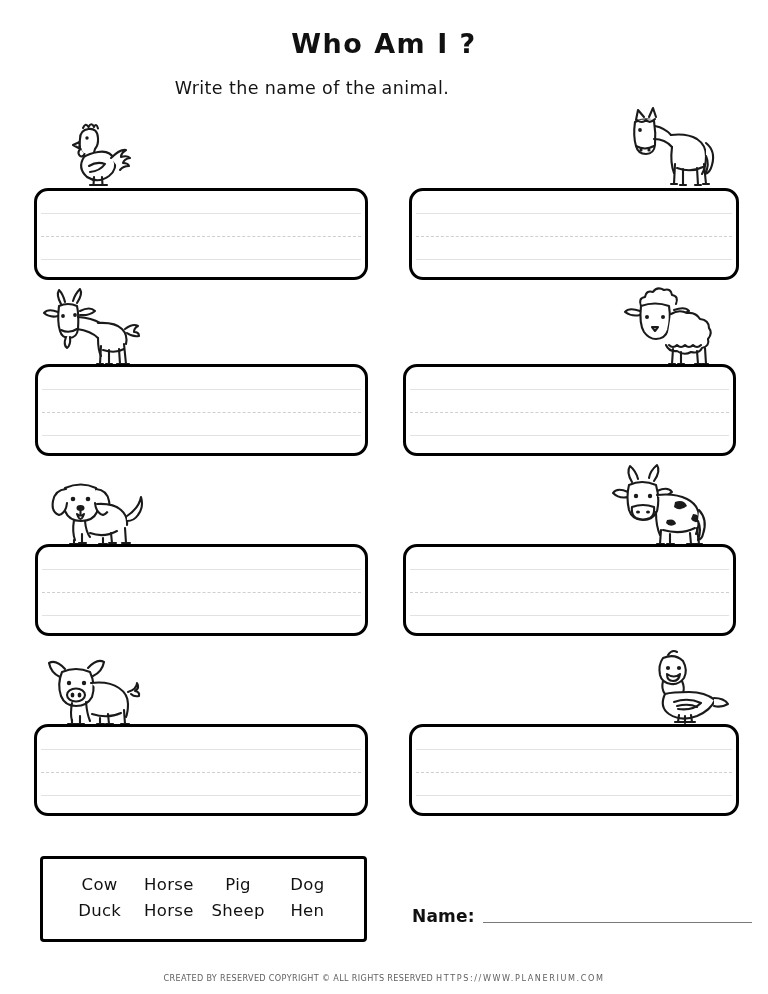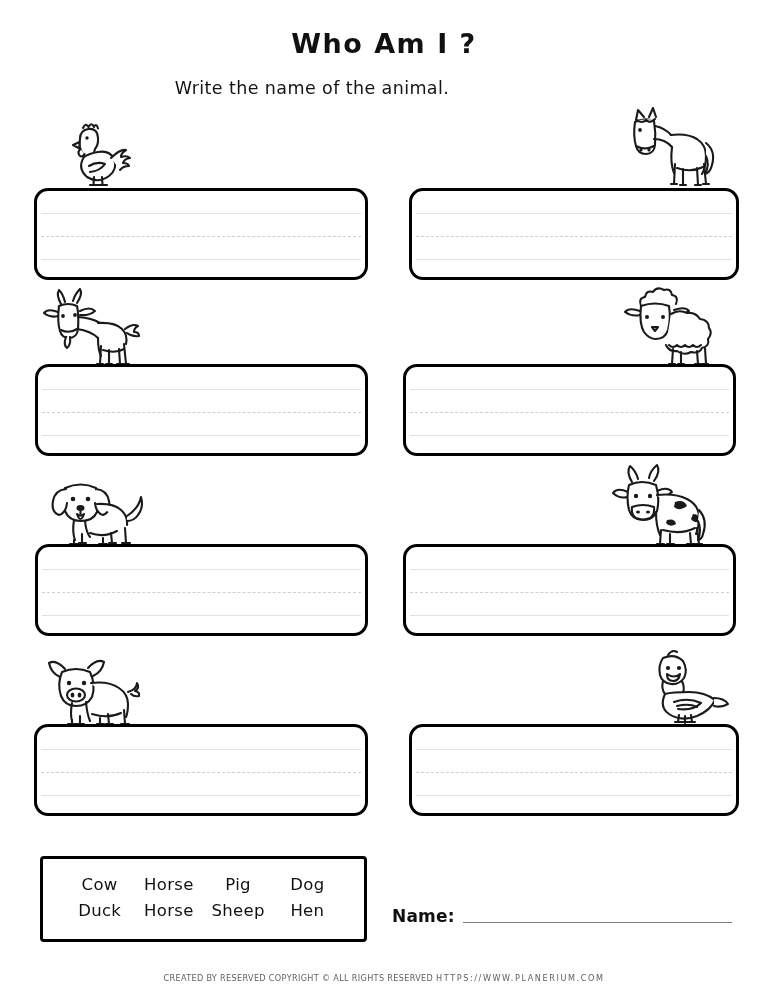--- a/index.html
+++ b/index.html
@@ -465,21 +465,21 @@
       <span class="wb-word">Dog</span>
     </div>
     <div class="wb-row">
       <span class="wb-word">Duck</span>
       <span class="wb-word">Horse</span>
       <span class="wb-word">Sheep</span>
       <span class="wb-word">Hen</span>
     </div>
   </div>
 
-  <div class="name-wrap" style="left:392px; top:906px; width:340px;">
+  <div class="name-wrap" style="left:412px; top:906px; width:340px;">
     <span class="name-label">Name:</span>
     <span class="name-line"></span>
   </div>
 
   <div class="footer">
     <span>CREATED BY RESERVED COPYRIGHT © ALL RIGHTS RESERVED</span>
     <span class="url" style="">HTTPS://WWW.PLANERIUM.COM</span>
   </div>
 
 </div>

